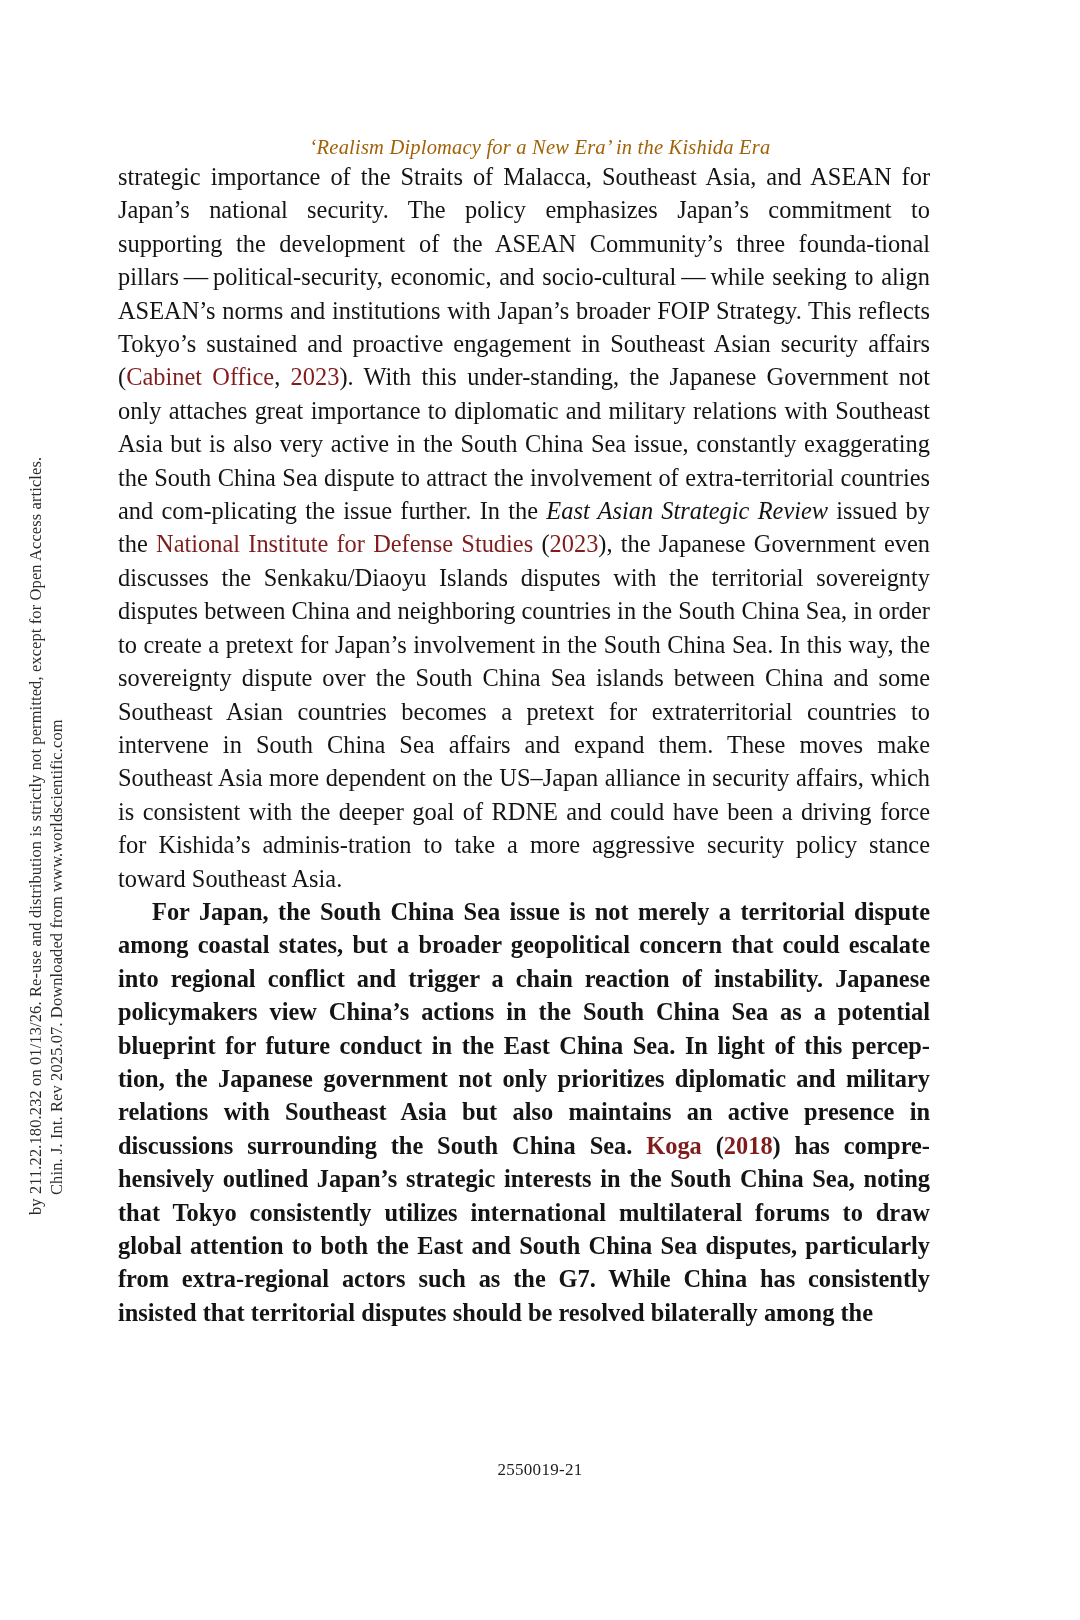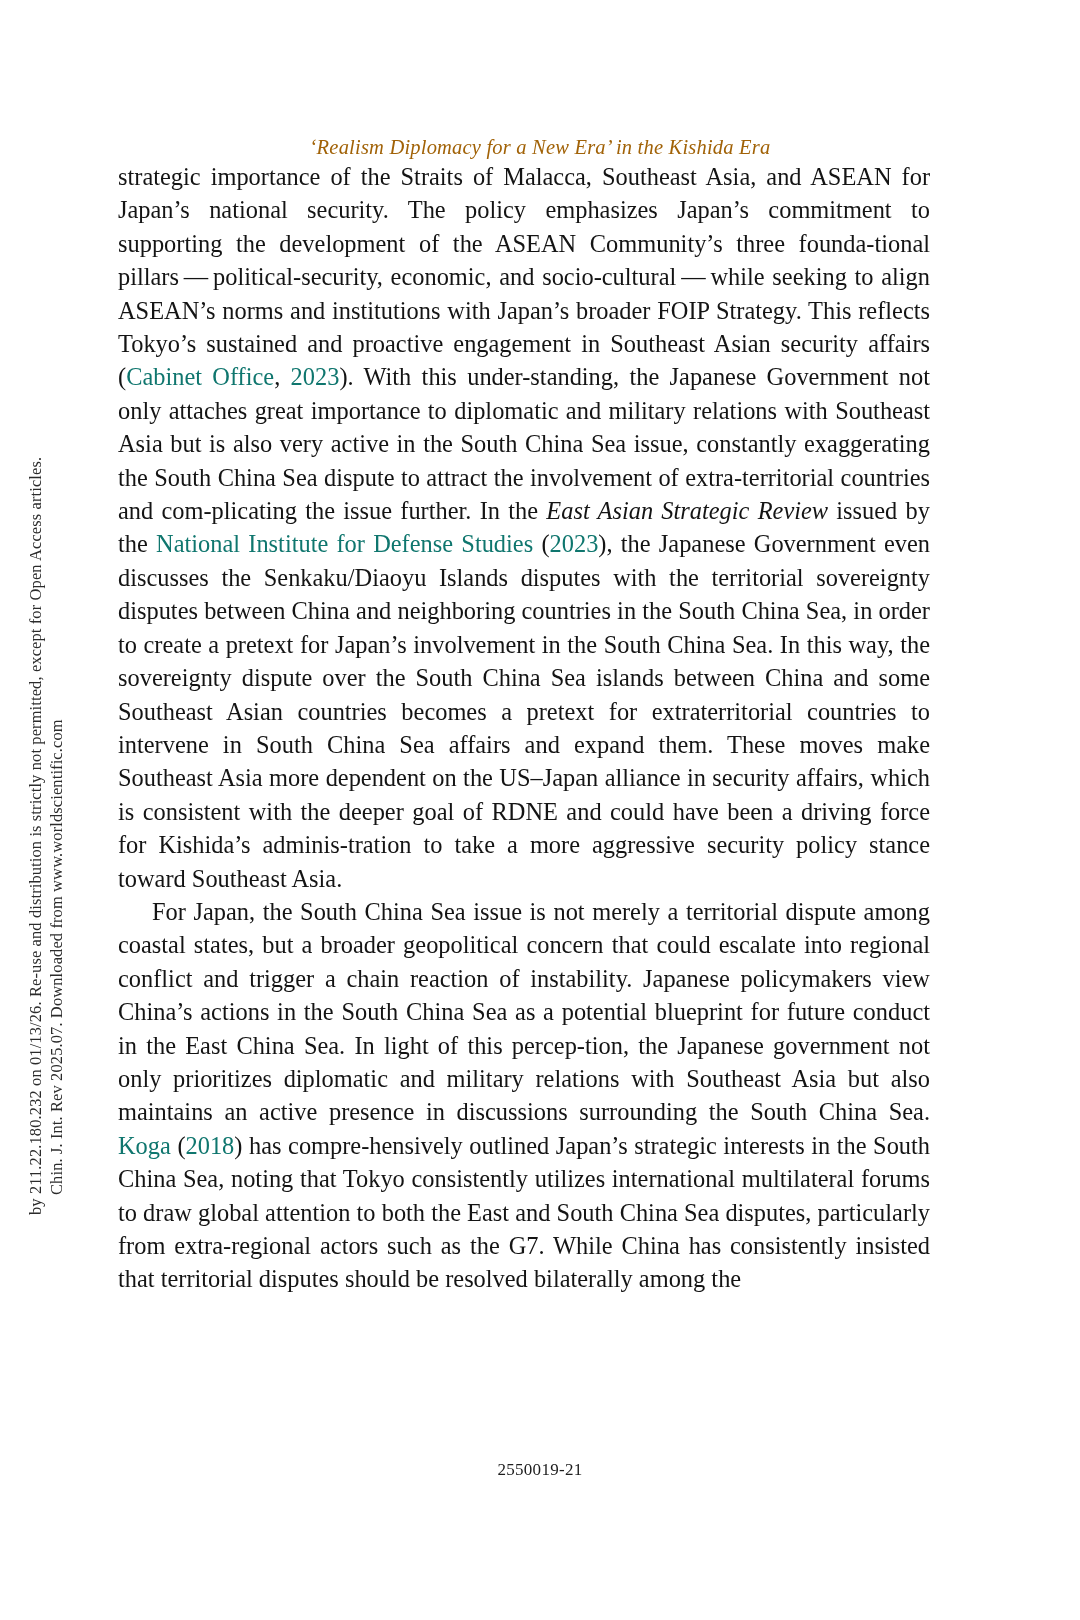--- a/index.html
+++ b/index.html
@@ -74,24 +74,25 @@
     margin: 0;
     text-align: justify;
     text-justify: inter-word;
     font-size: 24.4px;
     line-height: 33.4px;
     color: #141414;
     hyphens: manual;
   }
   .para + .para {
     text-indent: 34px;
+    font-weight: bold;
   }
 
   .link {
-    color: #0f766e;
+    color: #7f1d1d;
   }
   em, .ital {
   }
 
   
   .footer {
     position: absolute;
     left: 0;
     right: 0;
     top: 1460px;

